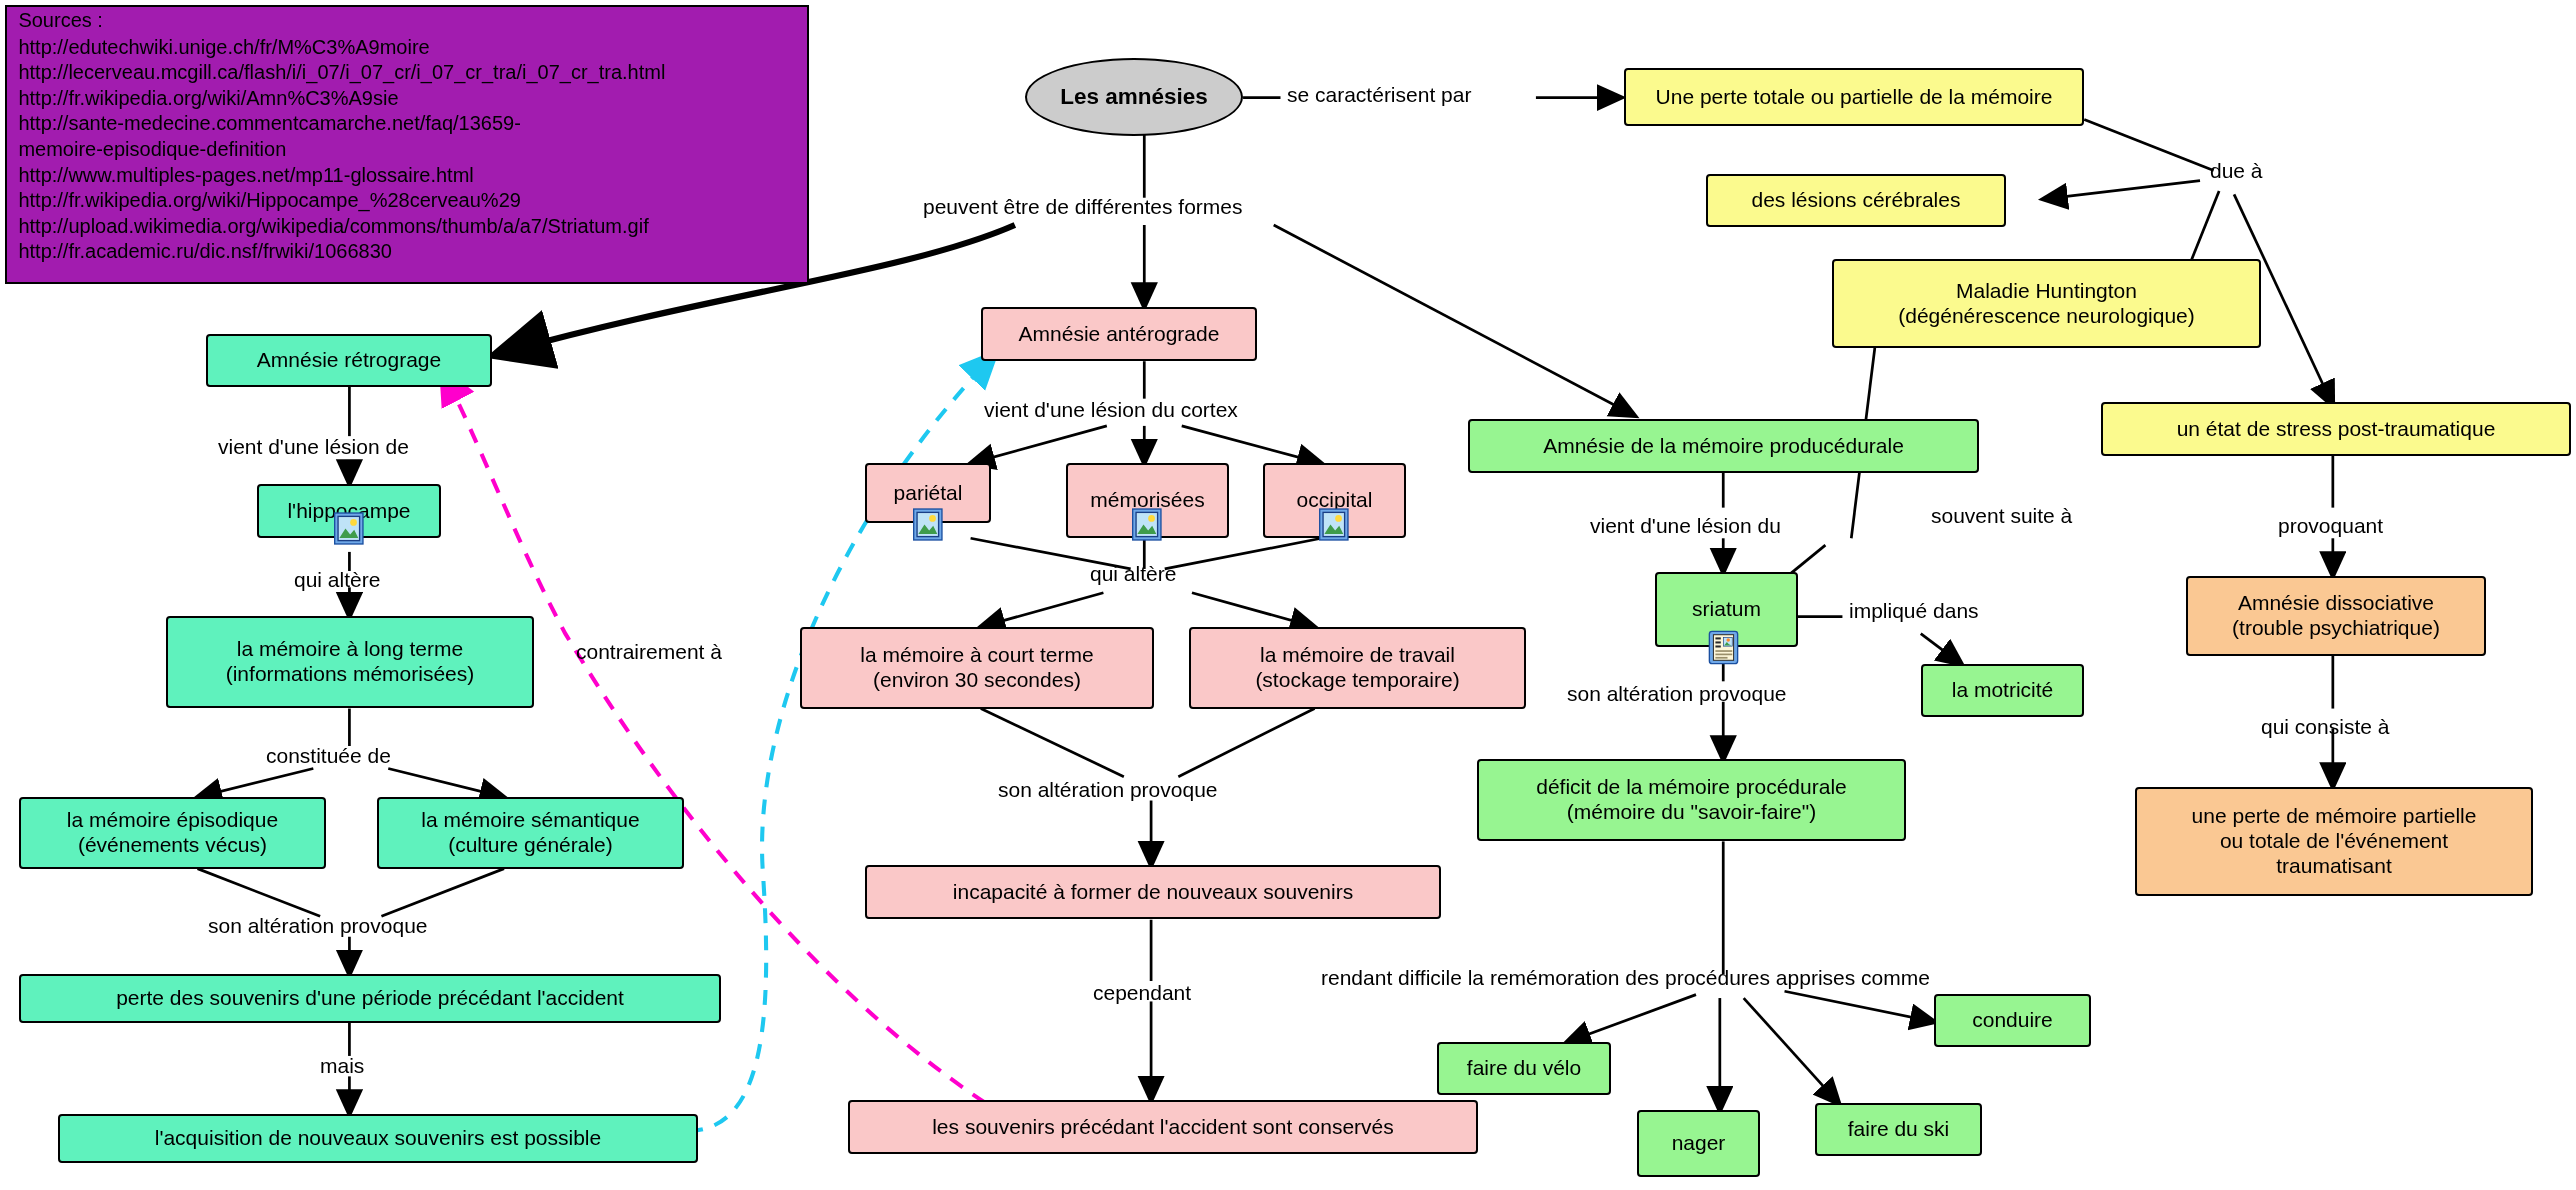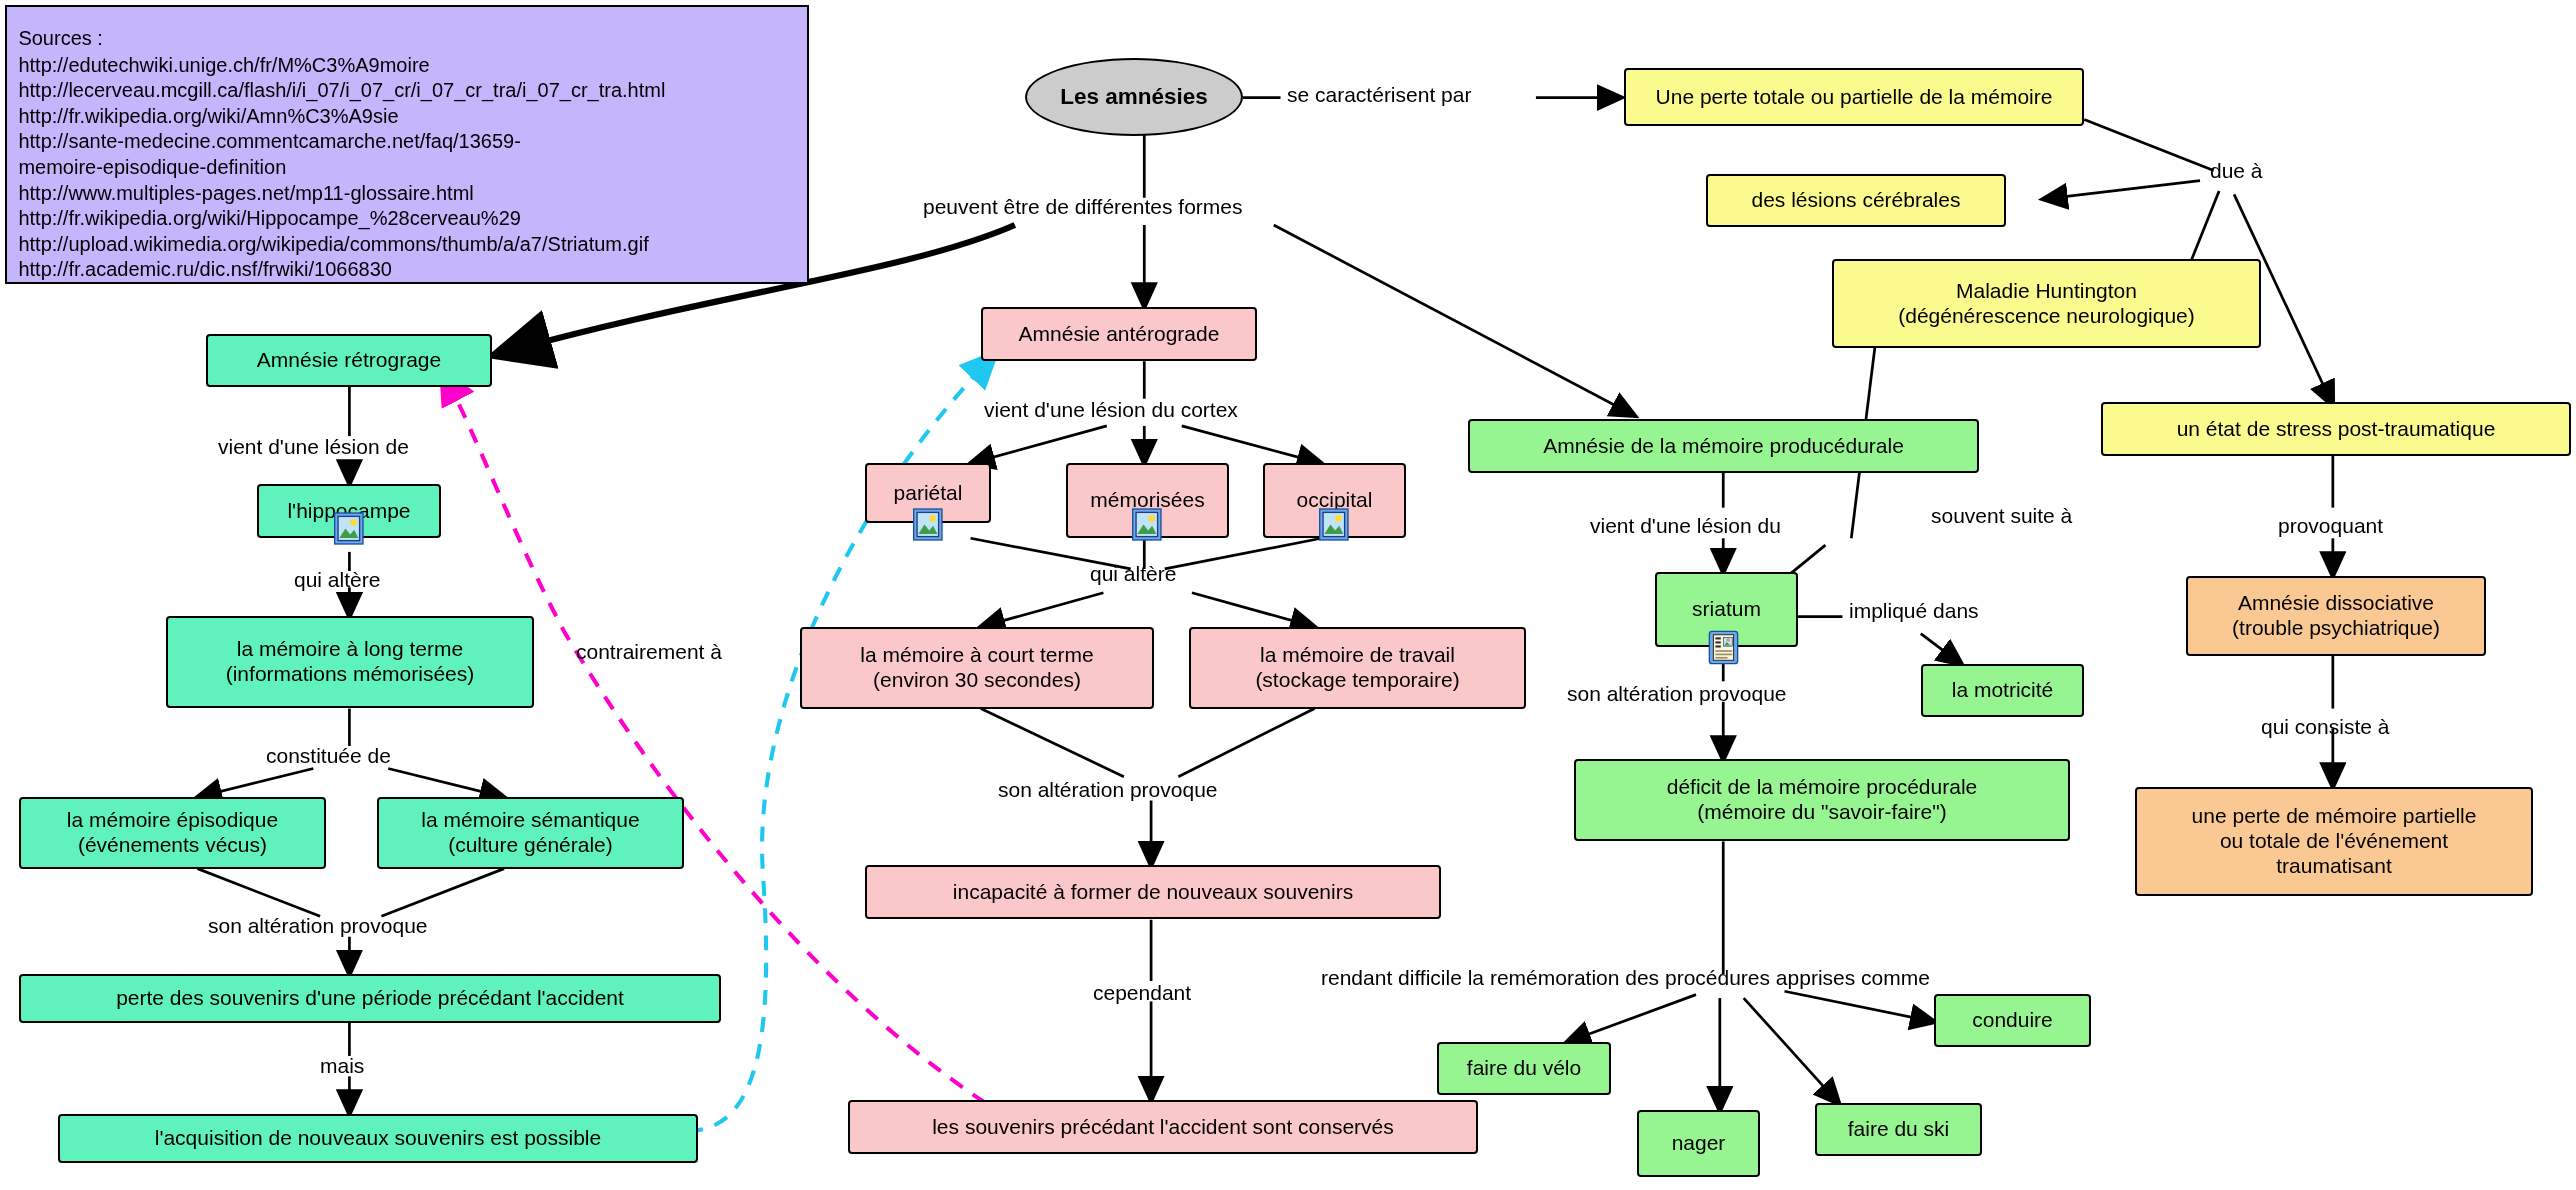--- a/index.html
+++ b/index.html
@@ -84,23 +84,23 @@
     background: transparent;
   }
   
   #sources-box {
     position: absolute;
     left: 5.4px;
     top: 5.4px;
     width: 804px;
     height: 279px;
     border: 2.7px solid #000000;
-    background: #c4b5fd;
+    background: #a21caf;
     box-sizing: border-box;
-    padding: 19px 11px;
+    padding: 1px 11px;
     font-size: 20px;
     line-height: 1.28;
     color: #000000;
   }
   #sources-box .src-title { margin-bottom: 0.7px; }
   #sources-box .src-line  { white-space: nowrap; }
   
   .node-icon {
     position: absolute;
     width: 31px;
@@ -270,21 +270,21 @@
     <circle cx="30" cy="15" r="2.6" fill="#ff8a2b"></circle>
     <path d="M24,23 L28,18 L31,21 L35,23 z" fill="#3f9c4b"></path>
     <rect x="11" y="11" width="8" height="3" fill="#2a2a2a"></rect>
     <rect x="11" y="17" width="8" height="3" fill="#2a2a2a"></rect>
     <rect x="11" y="23" width="8" height="3" fill="#2a2a2a"></rect>
     <rect x="11" y="30" width="25" height="2.5" fill="#9a8f6a"></rect>
     <rect x="11" y="35" width="25" height="2.5" fill="#9a8f6a"></rect>
     <rect x="11" y="40" width="18" height="2.5" fill="#9a8f6a"></rect>
   </svg>
   <div class="node green" style="left:1921px; top:664px; width:163px; height:53px;">la motricité</div>
-  <div class="node green" style="left:1574px; top:759px; width:496px; height:82px;">déficit de la mémoire procédurale
+  <div class="node green" style="left:1477px; top:759px; width:429px; height:82px;">déficit de la mémoire procédurale
 (mémoire du "savoir-faire")</div>
   <div class="node green" style="left:1437px; top:1042px; width:174px; height:53px;">faire du vélo</div>
   <div class="node green" style="left:1637px; top:1110px; width:123px; height:67px;">nager</div>
   <div class="node green" style="left:1815px; top:1103px; width:167px; height:53px;">faire du ski</div>
   <div class="node green" style="left:1934px; top:994px; width:157px; height:53px;">conduire</div>
 
   <div class="node orange" style="left:2186px; top:576px; width:300px; height:80px;">Amnésie dissociative
 (trouble psychiatrique)</div>
   <div class="node orange" style="left:2135px; top:787px; width:398px; height:109px;">une perte de mémoire partielle
 ou totale de l'événement

